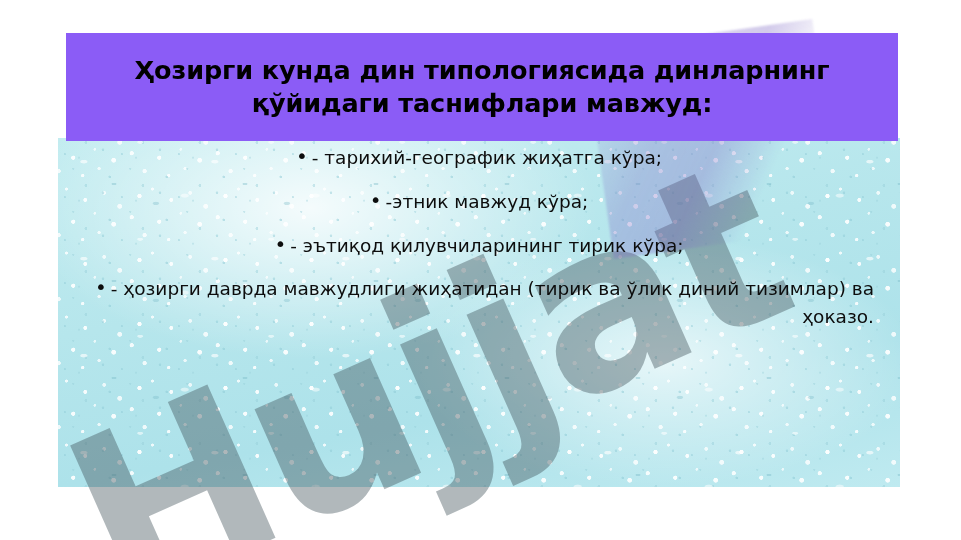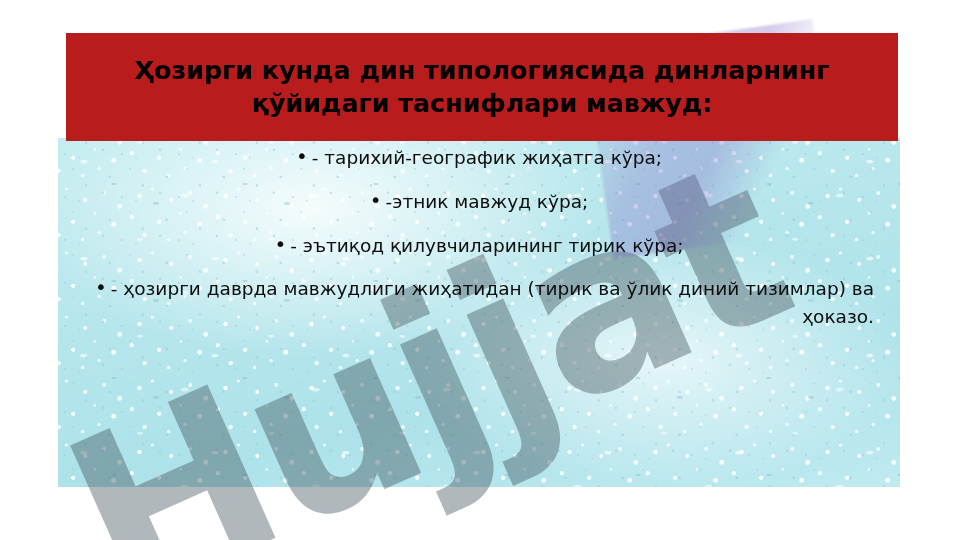--- a/index.html
+++ b/index.html
@@ -138,21 +138,21 @@
       linear-gradient(118deg, rgba(120,104,30,0.0) 0%, rgba(120,104,30,0.22) 30%, rgba(120,104,30,0.26) 50%, rgba(120,104,30,0.0) 70%);
   }
 
   
   #title-band {
     position: absolute;
     left: 66px;
     top: 33px;
     width: 832px;
     height: 108px;
-    background: #b91c1c;
+    background: #8b5cf6;
     display: flex;
     align-items: center;
     justify-content: center;
     z-index: 5;
   }
   #title-text {
     font-family: "DejaVu Sans", sans-serif;
     font-weight: 700;
     font-size: 25.5px;
     line-height: 1.28;

